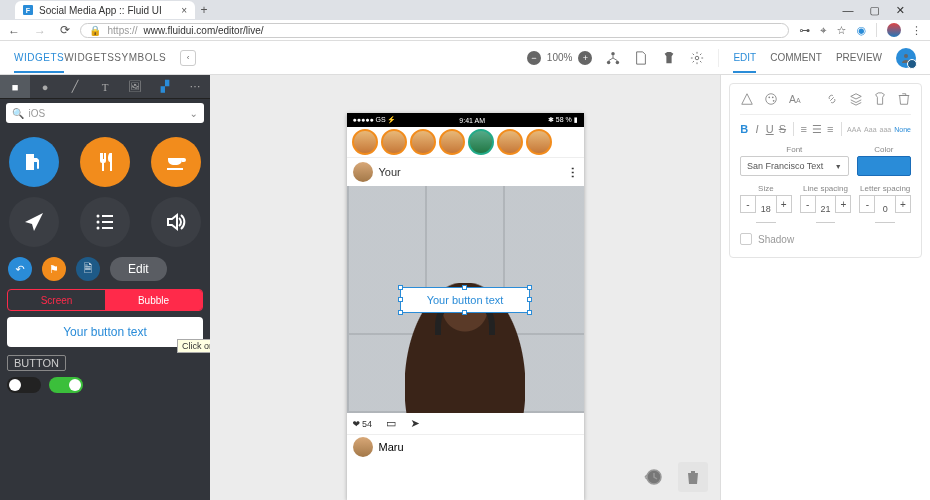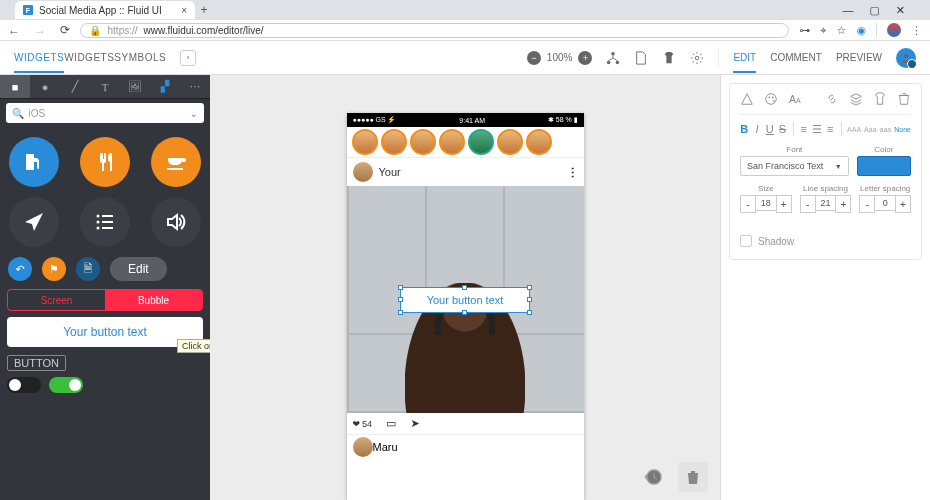--- a/index.html
+++ b/index.html
@@ -84,21 +84,21 @@
 .post-img { height: 227px; background: linear-gradient( to bottom, rgba(190,195,200,0.9), rgba(190,195,200,0.9)), linear-gradient(90deg, #333 0 2px, transparent 2px 78px, #333 78px 80px, transparent 80px 156px, #333 156px 158px, transparent 158px 237px), linear-gradient(0deg, #333 0 2px, transparent 2px 78px, #333 78px 80px, transparent 80px); position: relative; display: flex; align-items: center; justify-content: center; }
 .person-silhouette { position:absolute; bottom:0; width:120px; height:130px; background: radial-gradient(circle at 50% 20%, #5a3a28 0 22px, transparent 23px), radial-gradient(ellipse at 50% 80%, #3a2418 0 60px, transparent 61px); }
 .headphones { position:absolute; bottom:78px; width:60px; height:40px; border:6px solid #222; border-bottom:none; border-radius:30px 30px 0 0; }
 .sel-btn { position: relative; background: #fff; border: 1px solid #2a8cd8; color: #2a8cd8; font-size: 11px; padding: 6px 26px; border-radius: 3px; z-index: 5; }
 .handle { position: absolute; width: 5px; height: 5px; background: #fff; border: 1px solid #2a8cd8; }
 .handle.tl{top:-3px;left:-3px} .handle.tr{top:-3px;right:-3px} .handle.bl{bottom:-3px;left:-3px} .handle.br{bottom:-3px;right:-3px}
 .handle.tm{top:-3px;left:50%;margin-left:-3px} .handle.bm{bottom:-3px;left:50%;margin-left:-3px}
 .handle.ml{left:-3px;top:50%;margin-top:-3px} .handle.mr{right:-3px;top:50%;margin-top:-3px}
 .post-actions { display: flex; align-items: center; gap: 14px; padding: 4px 6px; font-size: 11px; color: #333; }
 .likes { display: flex; align-items: center; gap: 2px; font-size: 9px; }
-.next-post { display: flex; align-items: center; padding: 2px 6px; border-top: 1px solid #eee; font-size: 11px; }
+.next-post { display: flex; align-items: center; gap: 6px; padding: 2px 6px; border-top: 1px solid #eee; font-size: 11px; }
 .bottom-icons { position: absolute; bottom: 8px; right: 12px; display: flex; gap: 10px; }
 .bot-btn { width: 30px; height: 30px; background: #e4e4e4; border-radius: 3px; display: flex; align-items: center; justify-content: center; color: #777; }
 .bot-btn.hist { background: transparent; }
 
 
 .inspector { width: 210px; border-left: 1px solid #ddd; padding: 8px; }
 .insp-panel { border:1px solid #e4e4e4; border-radius:4px; padding:8px 10px 12px; }
 .insp-row1 { display: flex; gap: 10px; align-items: center; color: #888; }
 .insp-row1 .spacer { flex: 1; }
 .insp-row2 { display: flex; gap: 4px; align-items: center; margin-top: 8px; border-top:1px solid #eee; padding-top:6px; }
@@ -108,22 +108,22 @@
 .case-btns { display:flex; gap:3px; font-size:7px; color:#aaa; margin-left:auto; }
 .case-btns .none { color:#2a8cd8; }
 .insp-cols { display: flex; gap: 8px; margin-top: 8px; }
 .insp-col { flex: 1; }
 .insp-label { font-size: 8px; color: #888; text-align: center; margin-bottom: 2px; }
 .font-select { border: 1px solid #ccc; border-radius: 2px; height: 20px; display: flex; align-items: center; padding: 0 6px; font-size: 9px; color: #555; justify-content: space-between; }
 .font-select .chev { margin-left: auto; font-size: 7px; }
 .color-swatch { height: 20px; background: #2a8cd8; border: 1px solid #1a6cb8; border-radius: 2px; }
 .num-group { display: flex; }
 .num-btn { width: 16px; height: 18px; border: 1px solid #ccc; display: flex; align-items: center; justify-content: center; font-size: 10px; color: #555; }
-.num-val { flex:1; height: 16px; border-top: 1px solid #ccc; border-bottom: 1px solid #ccc; display: flex; align-items: center; justify-content: center; font-size: 9px; color: #555; }
-.shadow-row { display: flex; align-items: center; gap: 6px; margin-top: 22px; font-size: 10px; color: #999; }
+.num-val { flex:1; height: 28px; border-top: 1px solid #ccc; border-bottom: 1px solid #ccc; display: flex; align-items: center; justify-content: center; font-size: 9px; color: #555; }
+.shadow-row { display: flex; align-items: center; gap: 6px; margin-top: 10px; font-size: 10px; color: #999; }
 .checkbox { width: 12px; height: 12px; border: 1px solid #ccc; border-radius: 2px; }
 
 svg { fill: currentColor; }
 </style>
 </head>
 <body>
 
 <div class="browser-tabs">
   <div class="tab">
     <span class="favicon">F</span>

